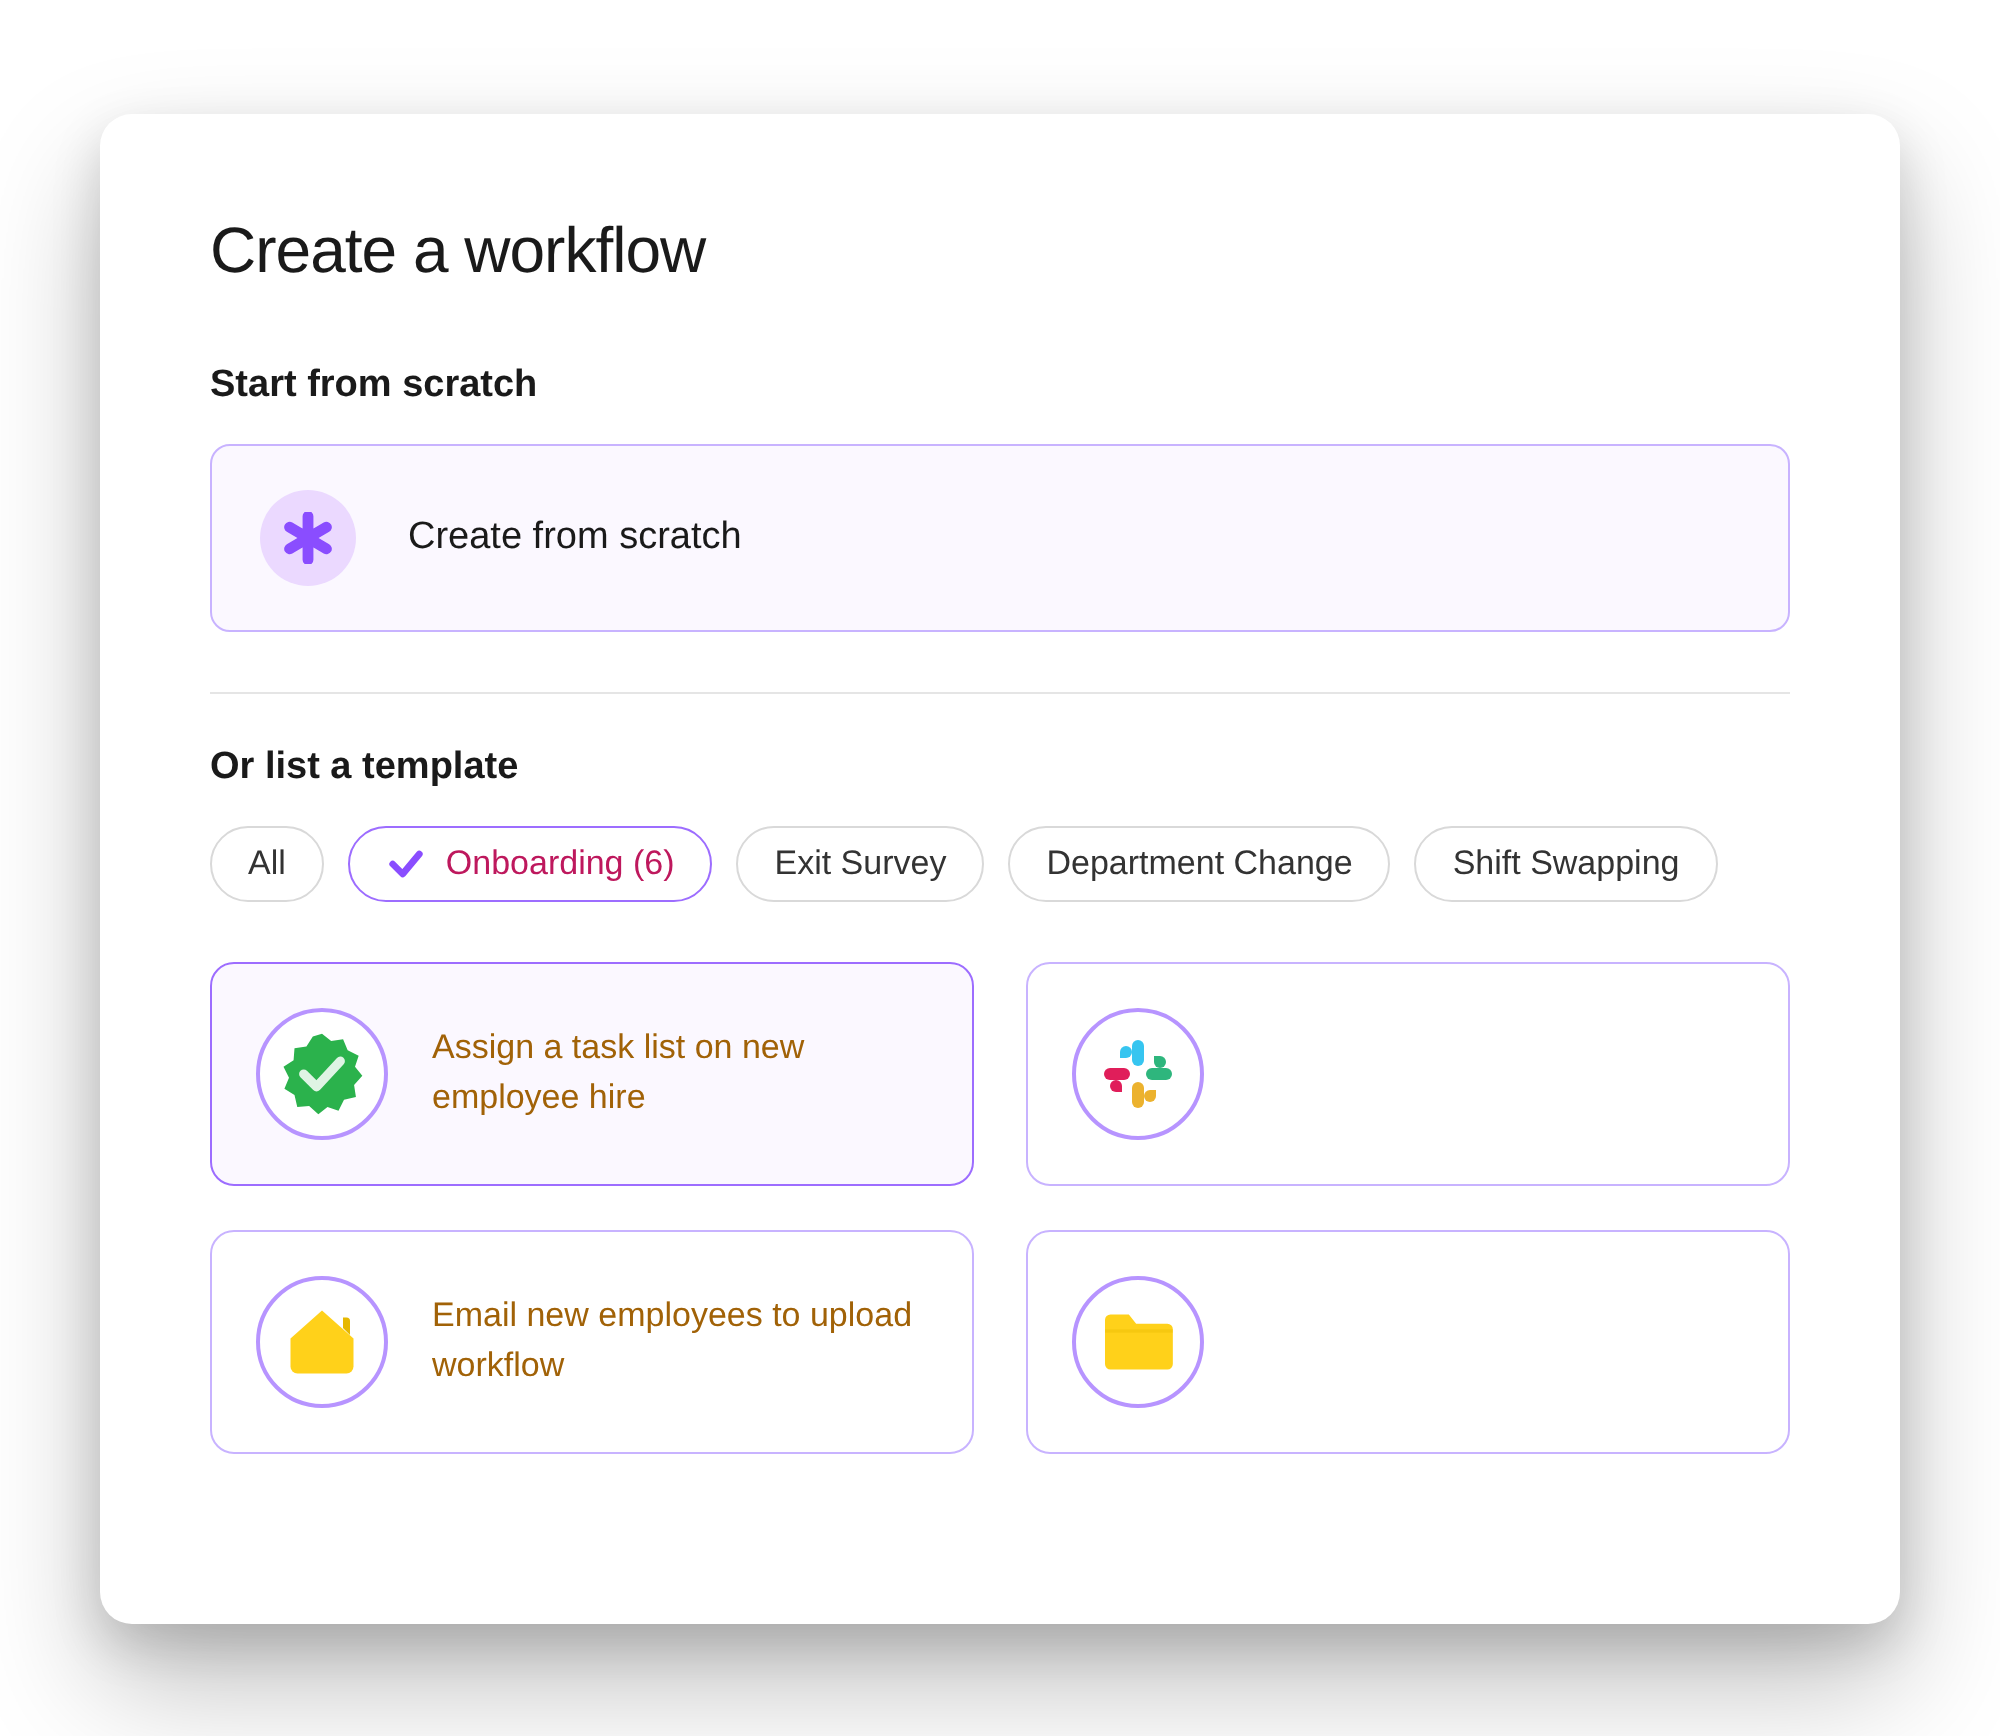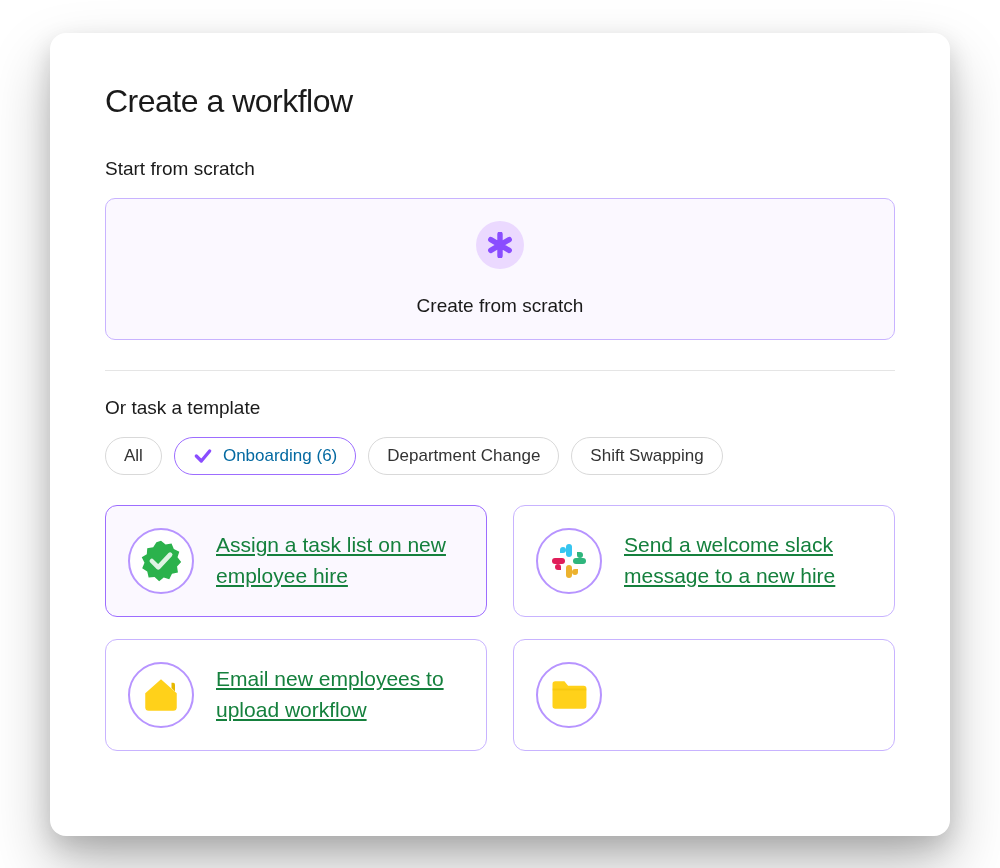--- a/index.html
+++ b/index.html
@@ -21,34 +21,33 @@
     color: #1a1a1a;
   }
   .title {
     font-size: 32px;
     font-weight: 500;
     letter-spacing: -0.5px;
     margin-bottom: 38px;
   }
   .subtitle {
     font-size: 19px;
-    font-weight: 400;
+    font-weight: 700;
     margin-bottom: 18px;
   }
   .scratch-card {
     border: 1.5px solid #c8b3ff;
     background: #fbf8ff;
     border-radius: 10px;
     display: flex;
     align-items: center;
     padding: 22px 24px;
     gap: 26px;
     margin-bottom: 30px;
     cursor: pointer;
-    flex-direction: column;
   }
   .scratch-icon {
     width: 48px; height: 48px;
     border-radius: 50%;
     background: #ebd9ff;
     display: flex; align-items: center; justify-content: center;
     flex-shrink: 0;
   }
   .scratch-label {
     font-size: 19px;
@@ -72,21 +71,21 @@
     padding: 8px 18px;
     font-size: 17px;
     color: #333;
     display: flex;
     gap: 10px;
     cursor: pointer;
     white-space: nowrap;
   }
   .chip.selected {
     border-color: #9d6dff;
-    color: #0369a1;
+    color: #be185d;
   }
   .chip .check {
     display: none;
   }
   .chip.selected .check {
     display: inline-flex;
   }
   .templates {
     display: grid;
     grid-template-columns: 1fr 1fr;
@@ -108,24 +107,23 @@
   }
   .tpl-icon {
     width: 66px; height: 66px;
     border-radius: 50%;
     border: 2px solid #b794ff;
     display: flex; align-items: center; justify-content: center;
     flex-shrink: 0;
     background: #fff;
   }
   .tpl-label {
-    font-size: 21px;
+    font-size: 17px;
     line-height: 1.45;
-    color: #15803d;
-    text-decoration: underline;
+    color: #a16207;
   }
 </style>
 </head>
 <body>
 
 <div class="card">
 
   <h1 class="title">Create a workflow</h1>
 
   <div class="subtitle">Start from scratch</div>
@@ -134,34 +132,38 @@
     <div class="scratch-icon">
       <svg width="26" height="26" viewBox="0 0 24 24" fill="none">
         <path d="M12 2 L12 22 M3.5 7 L20.5 17 M3.5 17 L20.5 7" stroke="#8a4dff" stroke-width="5" stroke-linecap="round"></path>
       </svg>
     </div>
     <div class="scratch-label">Create from scratch</div>
   </div>
 
   <hr class="divider">
 
-  <div class="subtitle">Or task a template</div>
+  <div class="subtitle">Or list a template</div>
 
   <div class="chips">
     <div class="chip">
 
       <span>All</span>
     </div>
     <div class="chip selected">
       <span class="check">
         <svg width="20" height="20" viewBox="0 0 24 24" fill="none">
             <path d="M4 12 L10 18 L20 6" stroke="#8a4dff" stroke-width="4" stroke-linecap="round" stroke-linejoin="round"></path>
           </svg>
       </span>
       <span>Onboarding (6)</span>
+    </div>
+    <div class="chip">
+
+      <span>Exit Survey</span>
     </div>
     <div class="chip">
 
       <span>Department Change</span>
     </div>
     <div class="chip">
 
       <span>Shift Swapping</span>
     </div>
   </div>
@@ -186,21 +188,20 @@
             <path d="M14 6 a3 3 0 0 1 0 6 h-3 v-3 a3 3 0 0 1 3 -3 z" fill="#36c5f0"></path>
             <rect x="24" y="17" width="13" height="6" rx="3" fill="#2eb67d"></rect>
             <path d="M34 14 a3 3 0 0 1 -6 0 v-3 h3 a3 3 0 0 1 3 3 z" fill="#2eb67d"></path>
             <rect x="17" y="24" width="6" height="13" rx="3" fill="#ecb22e"></rect>
             <path d="M26 34 a3 3 0 0 1 0 -6 h3 v3 a3 3 0 0 1 -3 3 z" fill="#ecb22e"></path>
             <rect x="3" y="17" width="13" height="6" rx="3" fill="#e01e5a"></rect>
             <path d="M6 26 a3 3 0 0 1 6 0 v3 h-3 a3 3 0 0 1 -3 -3 z" fill="#e01e5a"></path>
           </g>
         </svg>
       </div>
-      <div class="tpl-label">Send a welcome slack message to a new hire</div>
     </div>
 
     <div class="tpl">
       <div class="tpl-icon">
         <svg width="42" height="42" viewBox="0 0 48 48">
           <path fill="#ffd11a" d="M24 6 L42 22 V38 A4 4 0 0 1 38 42 H10 A4 4 0 0 1 6 38 V22 Z"></path>
           <path fill="#e6b800" d="M36 16 L40 20 L40 12 A2 2 0 0 0 38 10 L36 10 Z"></path>
         </svg>
       </div>
       <div class="tpl-label">Email new employees to upload workflow</div>

